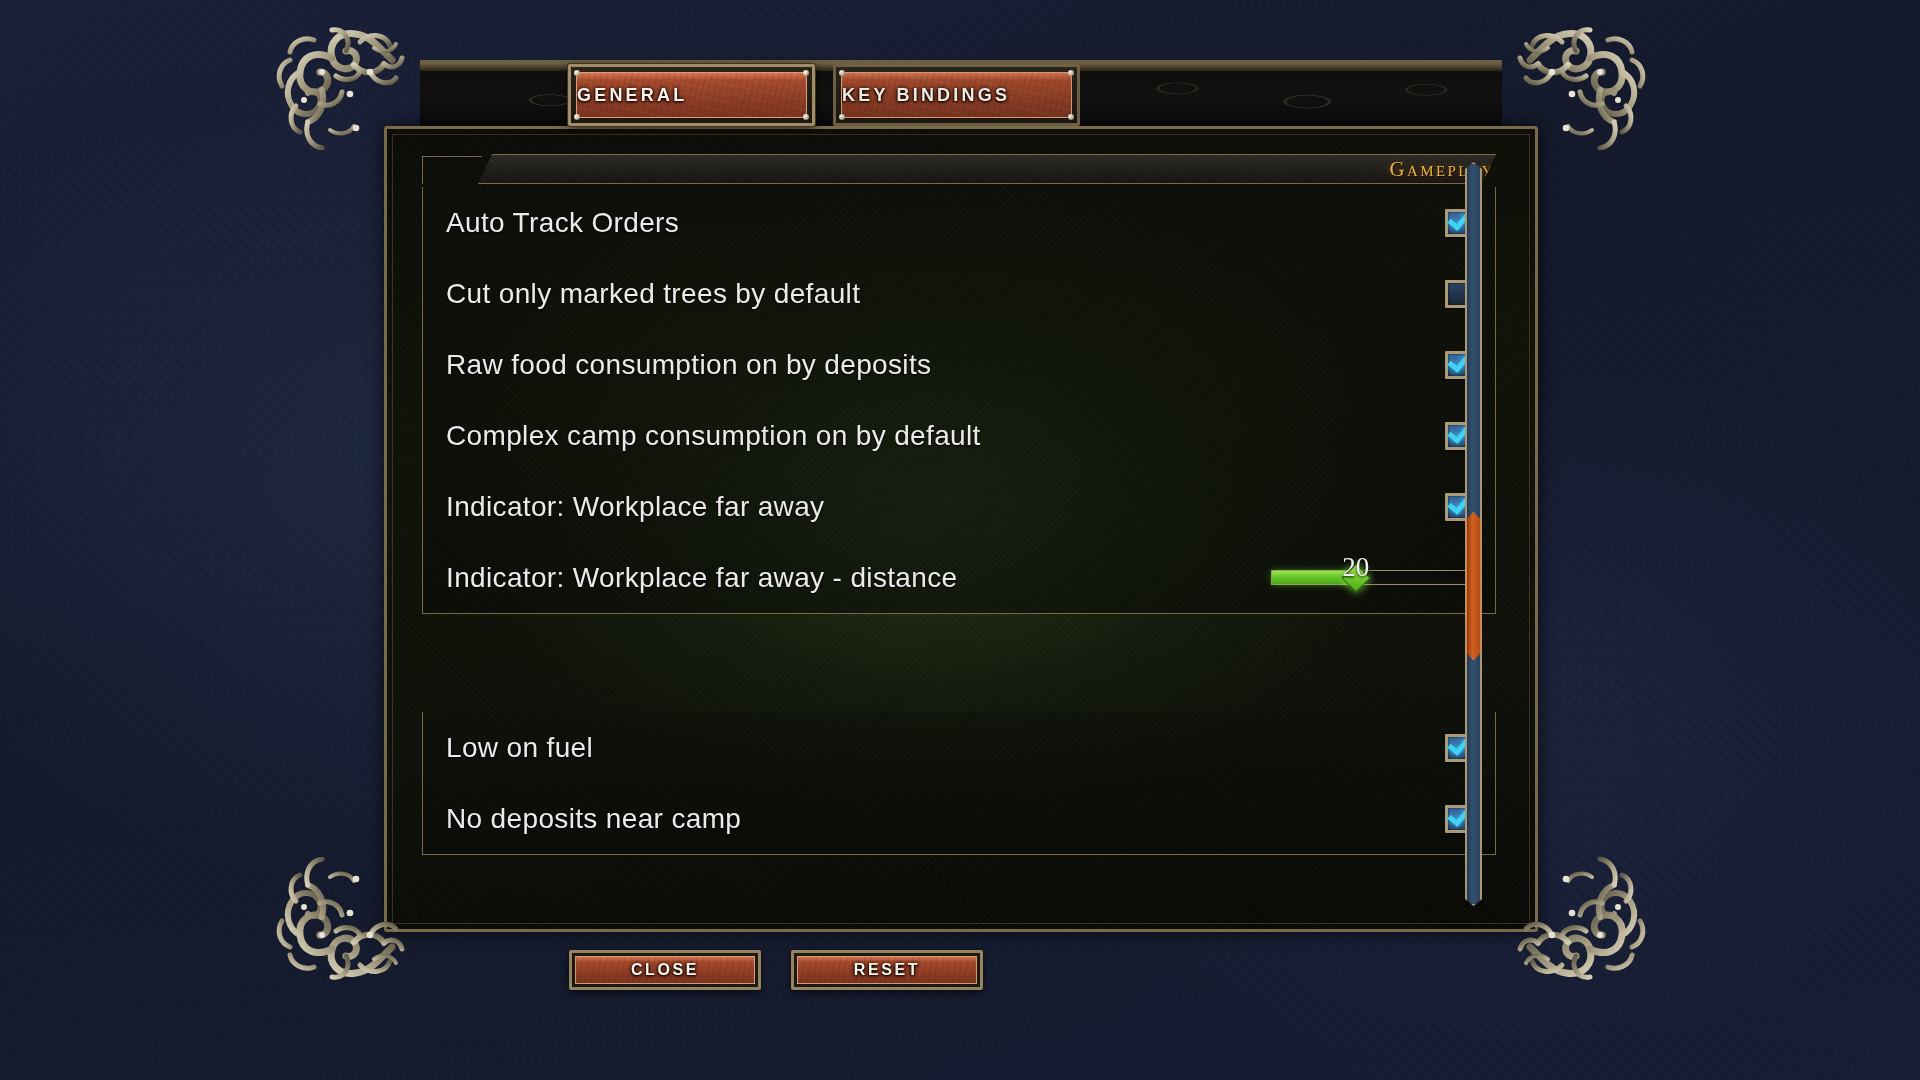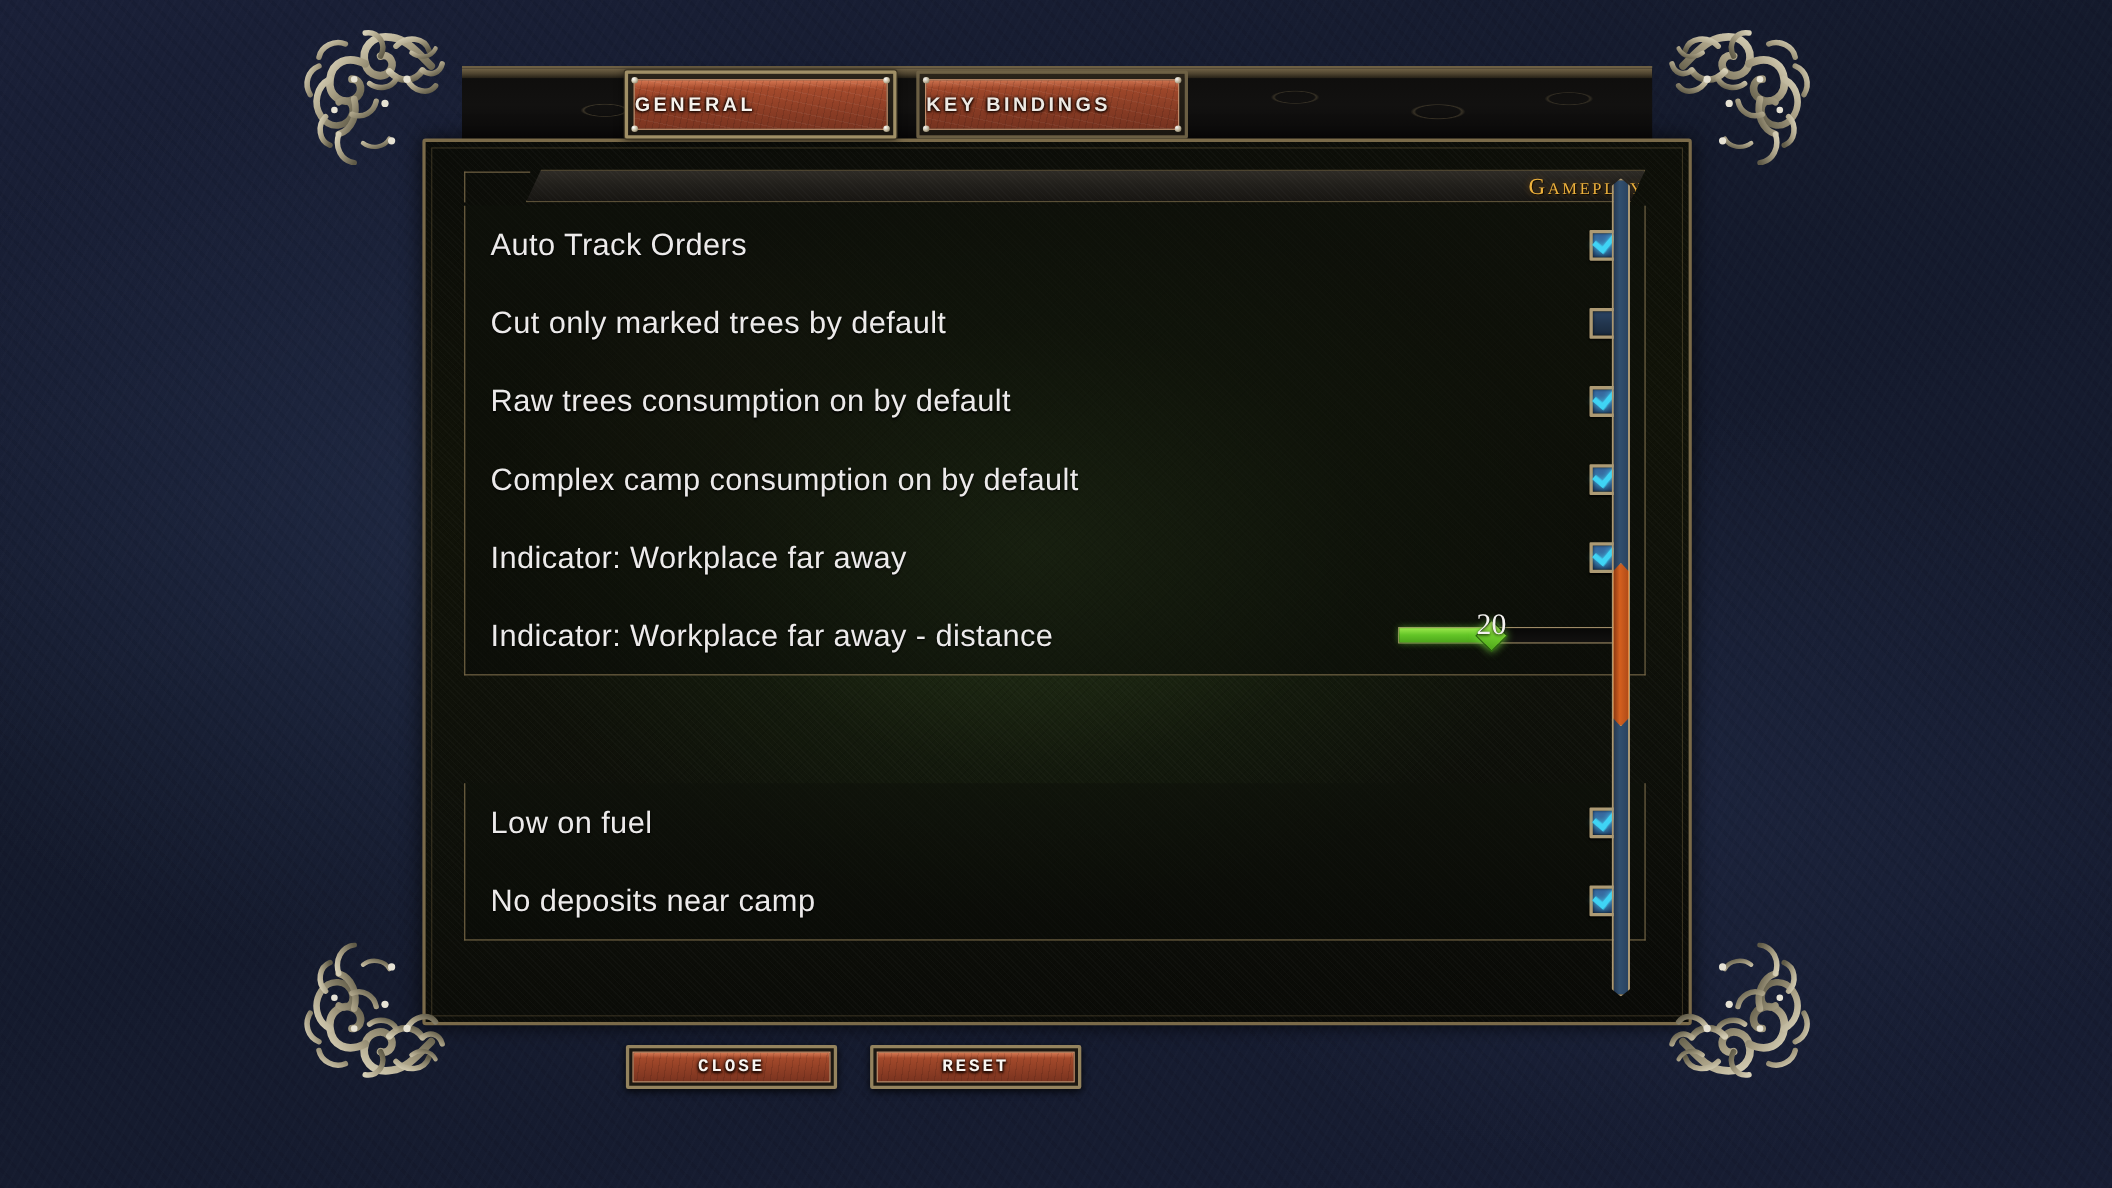--- a/index.html
+++ b/index.html
@@ -406,21 +406,21 @@
   .btn-face::before {
     content: "";
     position: absolute;
     inset: 0;
     background:
       repeating-linear-gradient(98deg, rgba(0,0,0,0.10) 0 1px, rgba(0,0,0,0) 1px 6px),
       linear-gradient(180deg, rgba(255,180,140,0.32) 0%, rgba(255,255,255,0) 18%);
   }
   .btn-label {
     position: relative;
-    font-family: Liberation Mono, monospace;
+    font-family: Liberation Sans, sans-serif;
     font-size: 16px;
     font-weight: 700;
     letter-spacing: 2.6px;
     color: #f8f5f1;
     text-shadow: 0 0 4px #000, 1px 1px 2px #3a1408, -1px 1px 2px #3a1408;
   }
 
   
   .corner {
     position: absolute;
@@ -494,21 +494,21 @@
       <div class="row">
         <span class="row-label">Cut only marked trees by default</span>
         <div class="row-control">
           <div class="checkbox">
             
           </div>
         </div>
       </div>
 
       <div class="row">
-        <span class="row-label">Raw trees consumption on by default</span>
+        <span class="row-label">Raw food consumption on by deposits</span>
         <div class="row-control">
           <div class="checkbox checked">
             <span class="tick"></span>
           </div>
         </div>
       </div>
 
       <div class="row">
         <span class="row-label">Complex camp consumption on by default</span>
         <div class="row-control">

